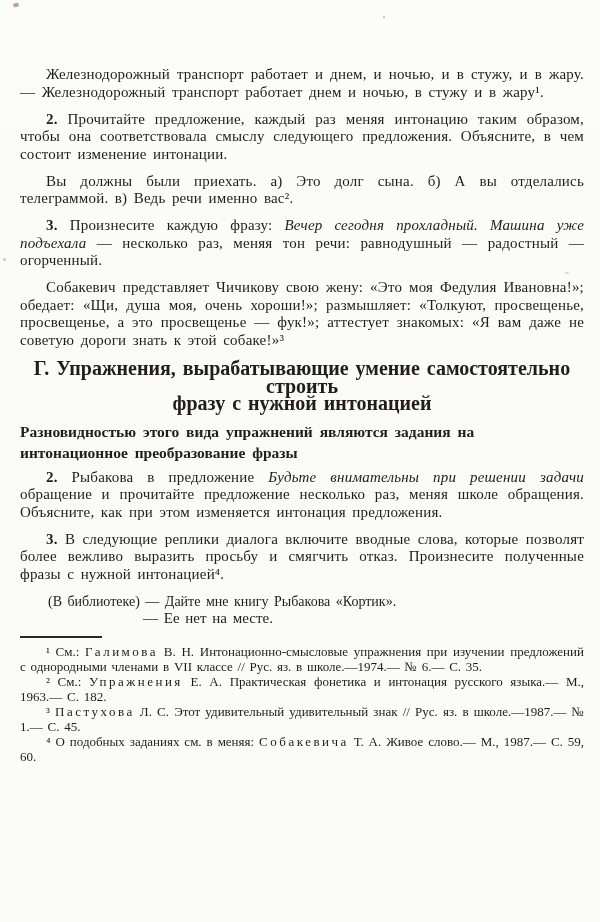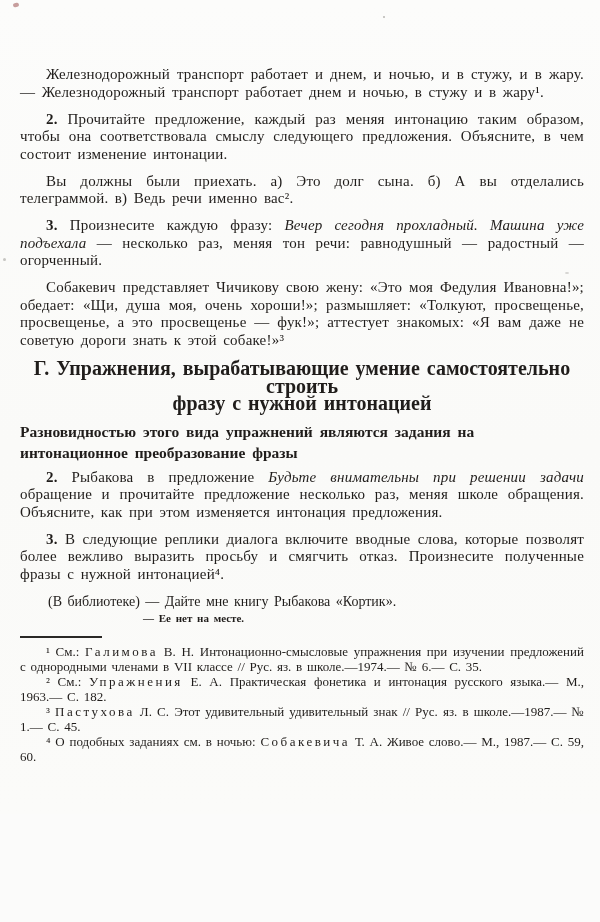--- a/index.html
+++ b/index.html
@@ -46,24 +46,23 @@
     white-space: pre-line;
     word-spacing: 3px;
     margin: 8px 0 6px 0;
   }
   .dialog-line1 {
     font-size: 14px; line-height: 17.5px;
     word-spacing: 2px;
     margin: 2px 0 0 28px;
   }
   .dialog-line2 {
-    font-size: 11px; line-height: 17.5px;
+    font-size: 15px; line-height: 17.5px;
     word-spacing: 2px;
     margin: 0 0 0 123px;
-    font-weight: bold;
   }
   .footnote-rule {
     width: 82px; height: 0;
     border-top: 2px solid #2a2826;
     margin: 8px 0 6px 0;
   }
   .footnotes {
     font-size: 13px;
     line-height: 15px;
   }
@@ -131,20 +130,20 @@
 
     <p class="dialog-line1">(В библиотеке) — Дайте мне книгу Рыбакова «Кортик».</p>
     <p class="dialog-line2">— Ее нет на месте.</p>
 
     <div class="footnote-rule"></div>
 
     <div class="footnotes">
       <p class="footnote"><span>¹ См.: </span><span class="seg-sp">Галимова</span><span> В. Н. Интонационно-смысловые упражнения при изучении предложений с однородными членами в VII классе // Рус. яз. в школе.—1974.— № 6.— С. 35.</span></p>
       <p class="footnote"><span>² См.: </span><span class="seg-sp">Упражнения</span><span> Е. А. Практическая фонетика и интонация русского языка.— М., 1963.— С. 182.</span></p>
       <p class="footnote"><span>³ </span><span class="seg-sp">Пастухова</span><span> Л. С. Этот удивительный удивительный знак // Рус. яз. в школе.—1987.— № 1.— С. 45.</span></p>
-      <p class="footnote"><span>⁴ О подобных заданиях см. в ночью: </span><span class="seg-sp">Собакевича</span><span> Т. А. Живое слово.— М., 1987.— С. 59, 60.</span></p>
+      <p class="footnote"><span>⁴ О подобных заданиях см. в меняя: </span><span class="seg-sp">Собакевича</span><span> Т. А. Живое слово.— М., 1987.— С. 59, 60.</span></p>
     </div>
 
   </div>
 
   <div class="page-number">83</div>
 
 </div>
 
 </body></html>

